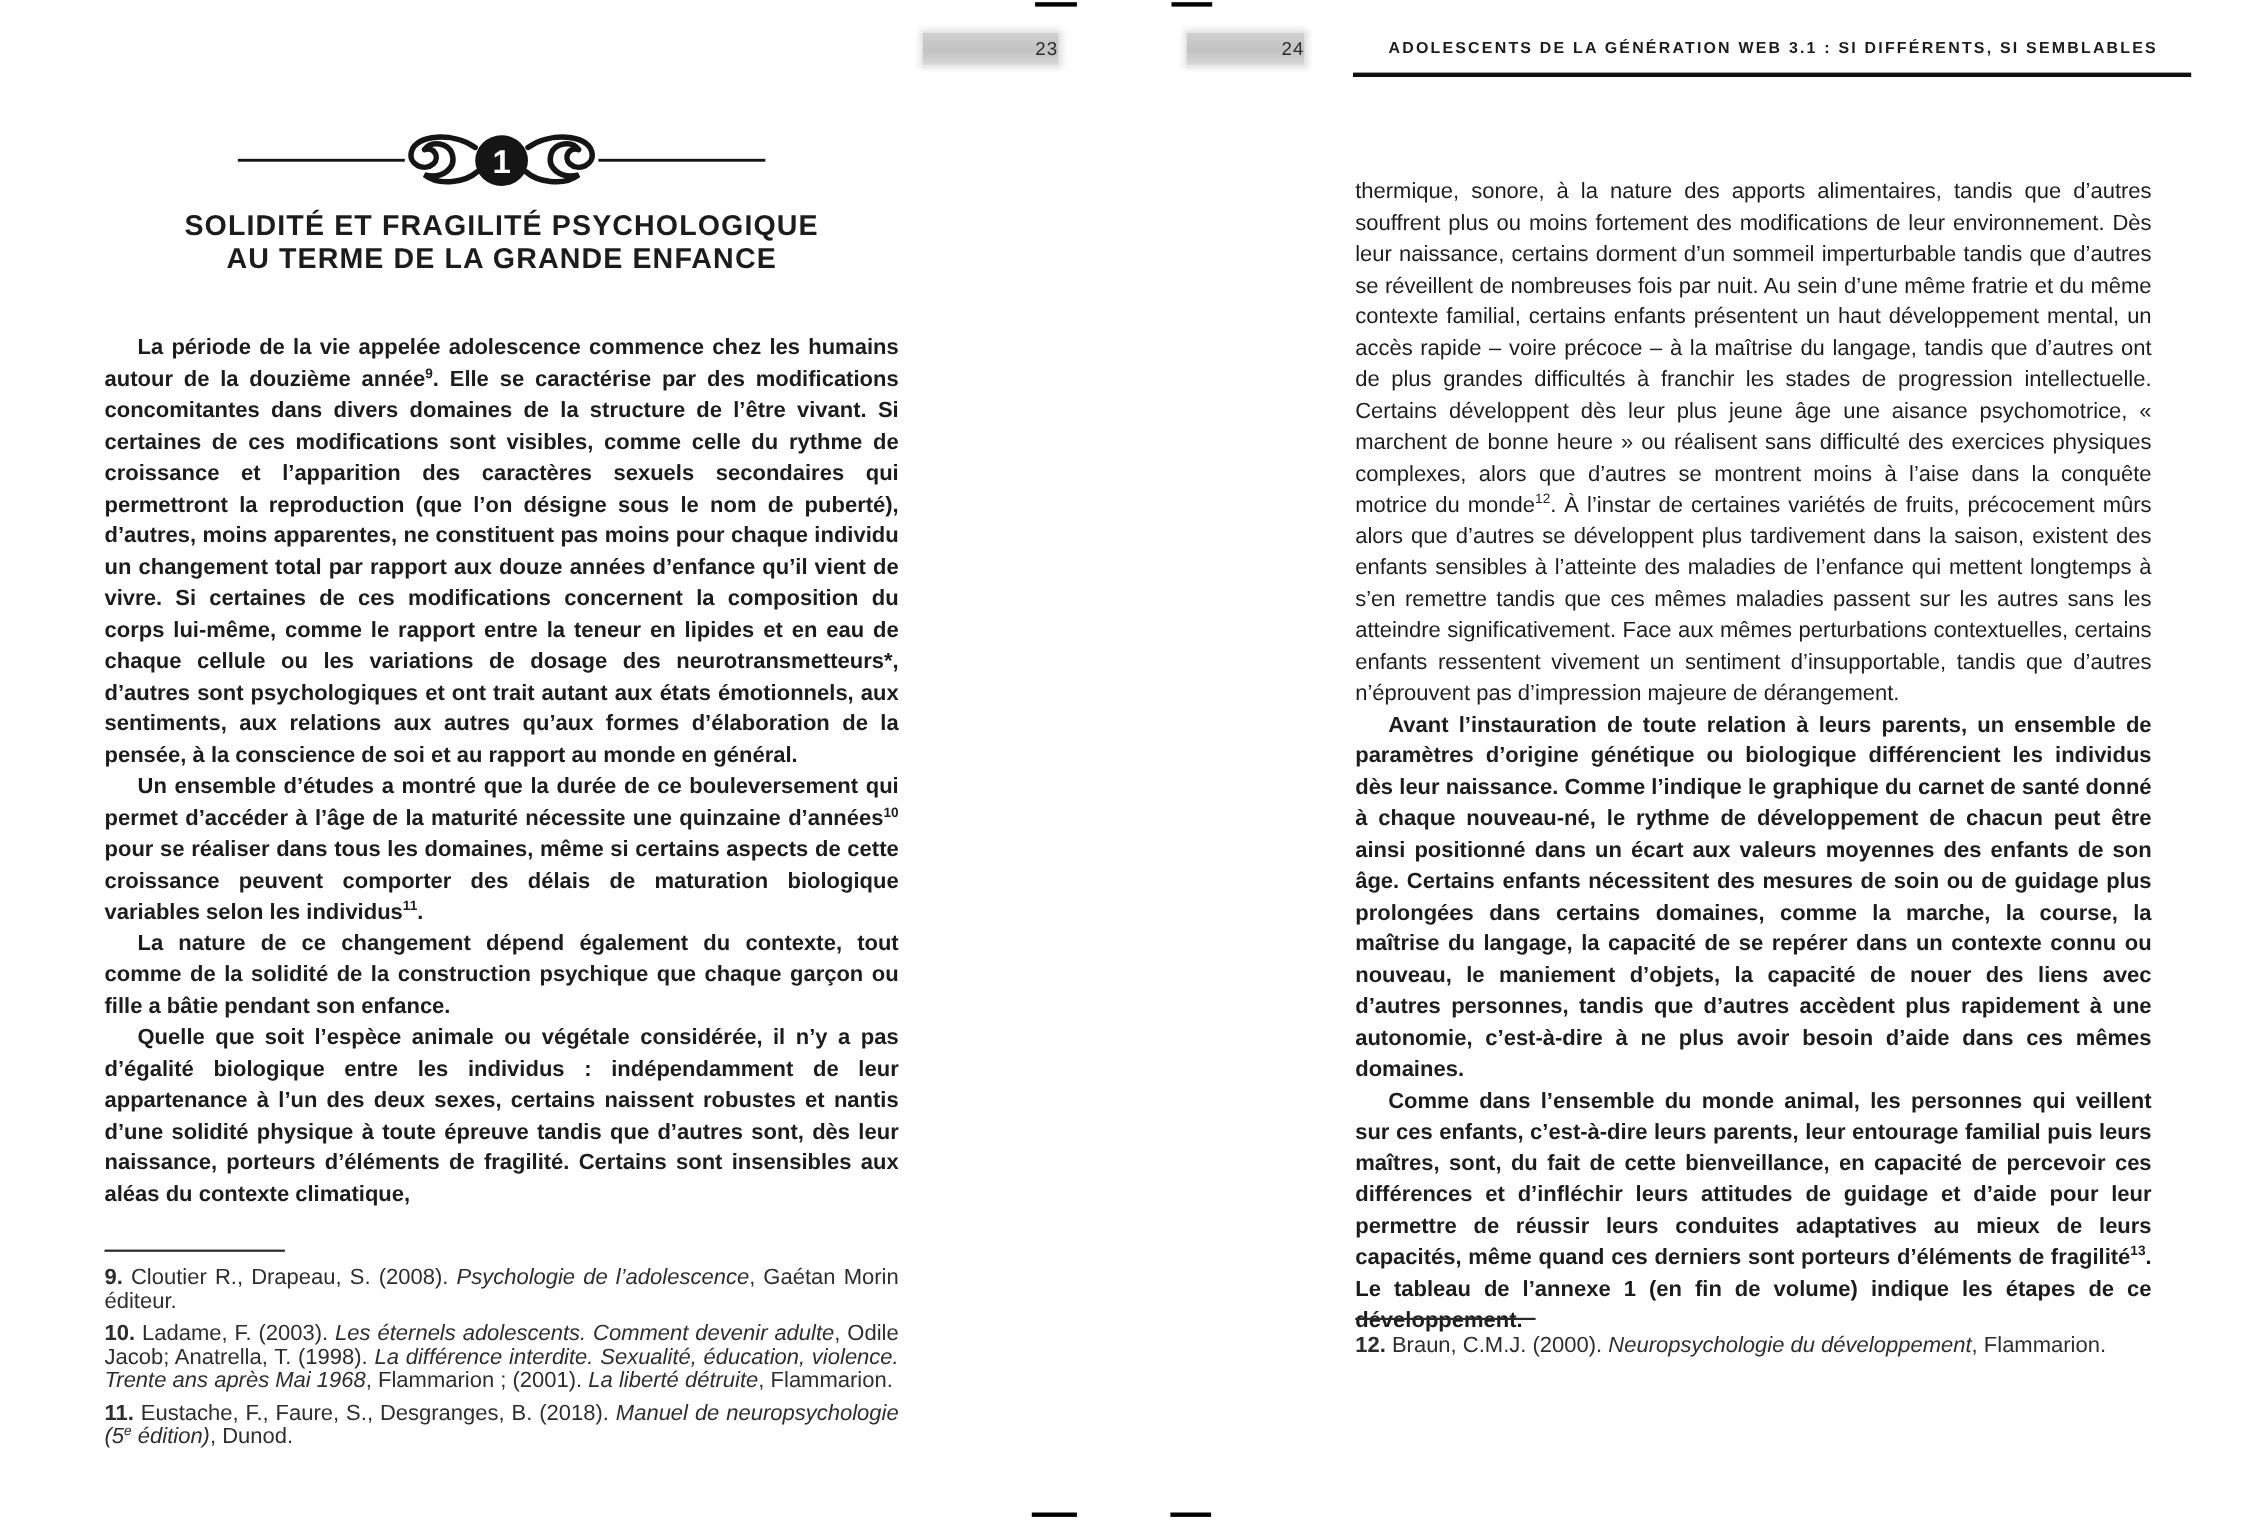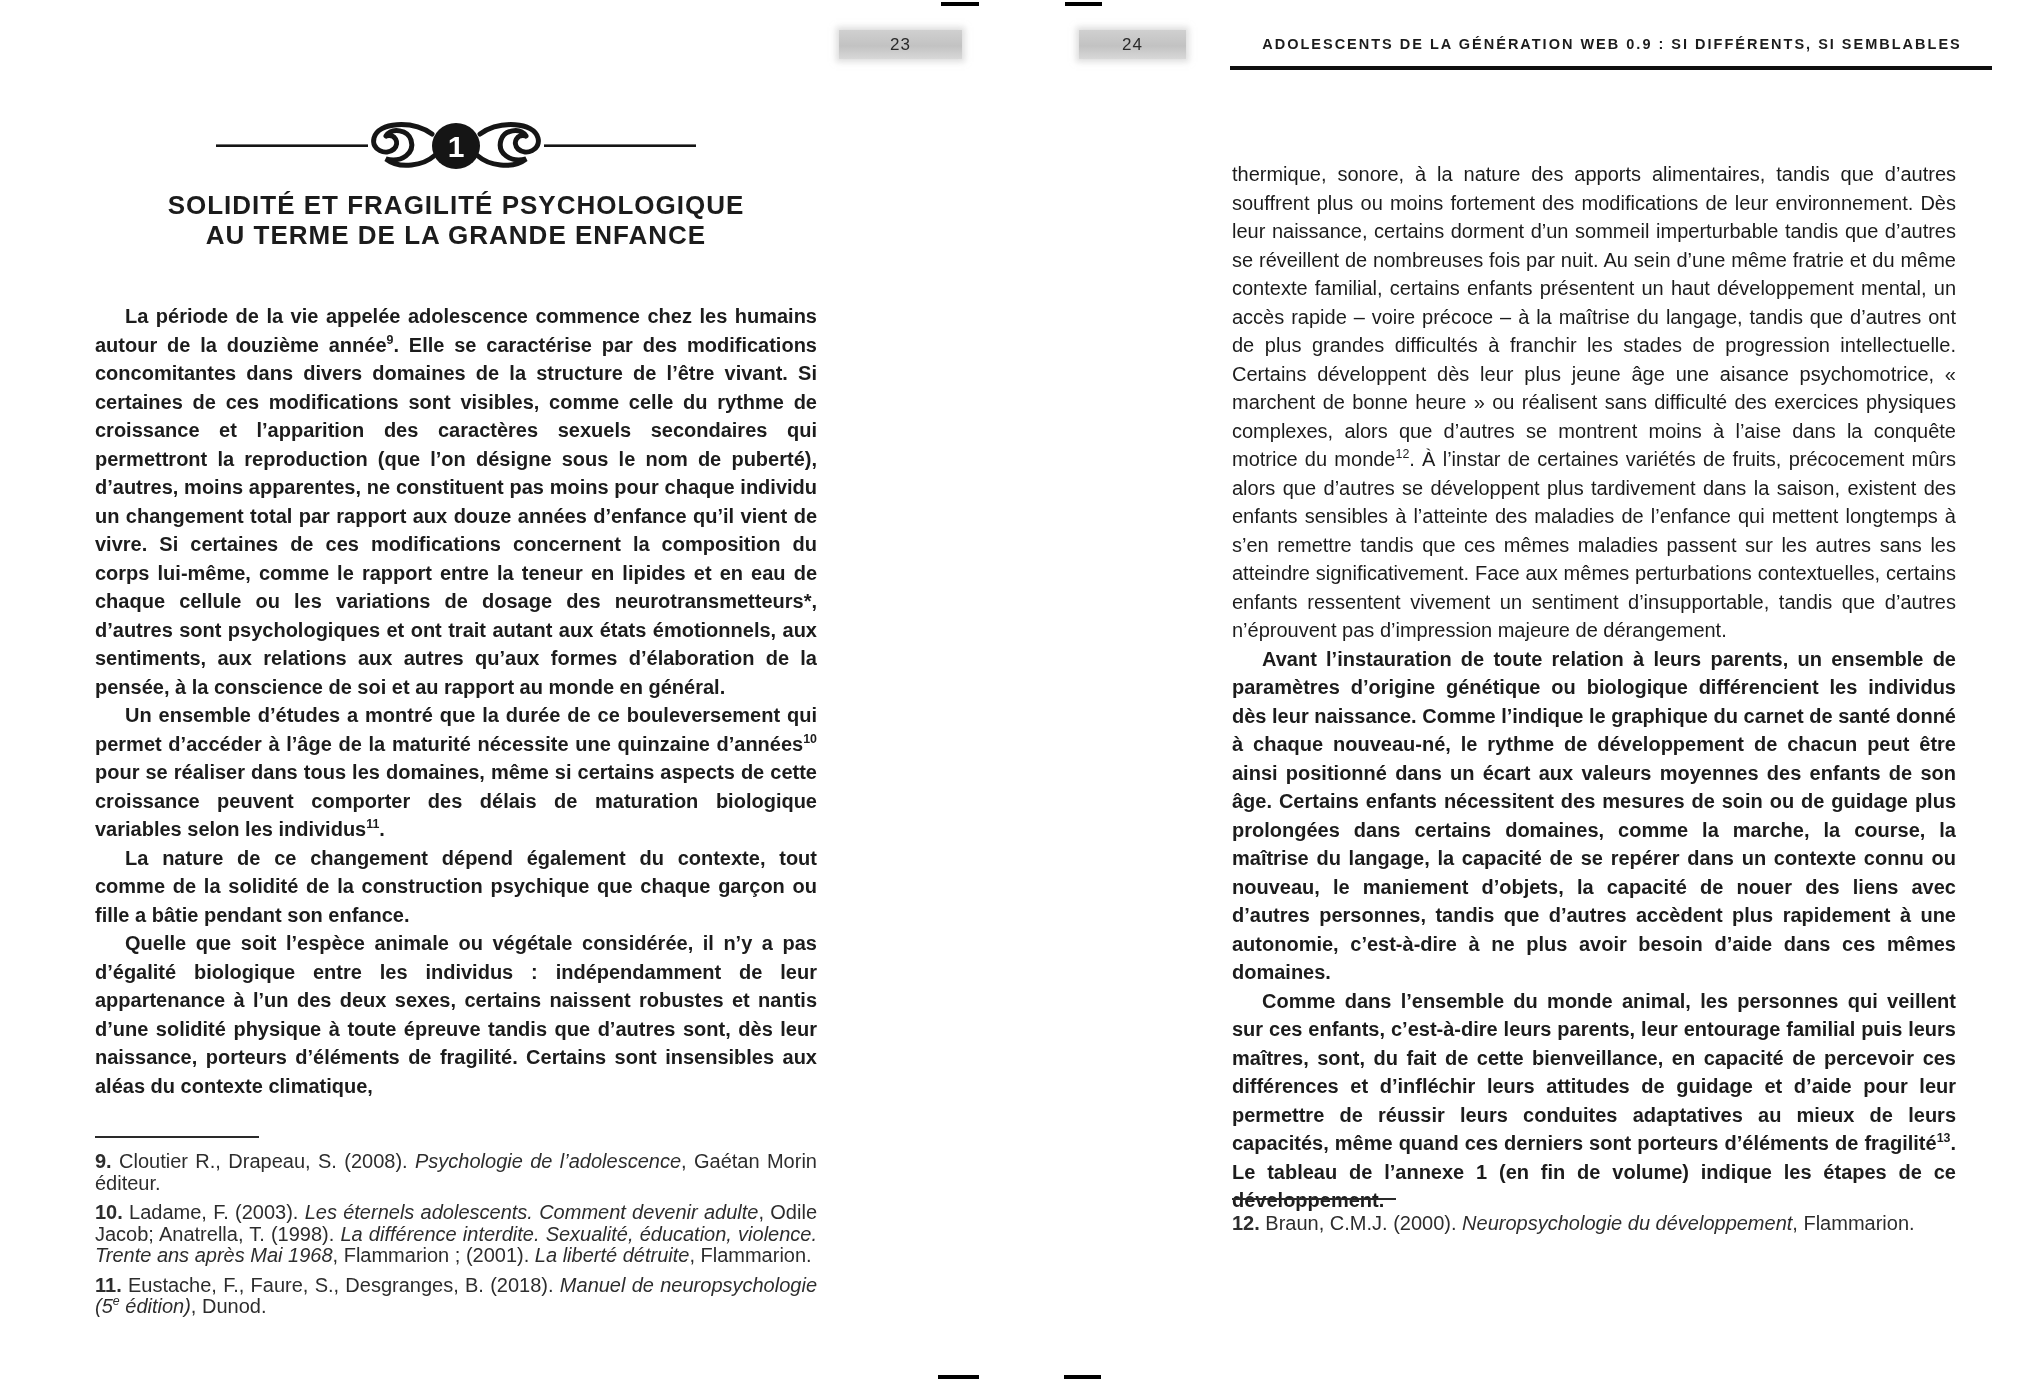--- a/index.html
+++ b/index.html
@@ -14,21 +14,21 @@
     -webkit-font-smoothing:antialiased;
   }
   .crop-mark{position:absolute;background:#000;height:4px;}
   #cm-tl{left:941px;top:2px;width:38px;}
   #cm-tr{left:1065px;top:2px;width:37px;}
   #cm-bl{left:938px;top:1375px;width:41px;}
   #cm-br{left:1064px;top:1375px;width:37px;}
 
   .pagenum-box{
     position:absolute;top:30px;height:29px;
-    display:flex;align-items:center;justify-content:center;
+    display:flex;align-items:center;justify-content:flex-end;
     font-size:17px;letter-spacing:1px;color:#2a2a2a;
     background:linear-gradient(180deg,#d0d0d0 0%,#c2c2c2 55%,#d8d8d8 100%);
     box-shadow:0 0 6px 3px rgba(195,195,195,.55);
   }
   #box-23{left:839px;width:123px;}
   #box-24{left:1079px;width:107px;}
 
   .running-header{
     position:absolute;left:1232px;top:36px;width:760px;
     text-align:center;font-weight:bold;font-size:14.5px;
@@ -69,21 +69,21 @@
 <div class="crop-mark" id="cm-bl"></div>
 <div class="crop-mark" id="cm-br"></div>
 
 <div class="pagenum-box" id="box-23">
   <span>23</span>
 </div>
 <div class="pagenum-box" id="box-24">
   <span>24</span>
 </div>
 
-<div class="running-header">ADOLESCENTS DE LA GÉNÉRATION WEB 0.9 : SI DIFFÉRENTS, SI SEMBLABLES</div>
+<div class="running-header">ADOLESCENTS DE LA GÉNÉRATION WEB 3.1 : SI DIFFÉRENTS, SI SEMBLABLES</div>
 <div class="header-rule"></div>
 
 <div class="left-col">
 
   <svg class="ornament" viewBox="0 0 480 56" aria-hidden="true">
     <rect x="0" y="26.4" width="152" height="2.6" fill="#151515"></rect>
     <rect x="328" y="26.4" width="152" height="2.6" fill="#151515"></rect>
     <path class="stroke" d="M216,16 C196,2 162,4 158,20 C155,32 170,38 178,31 C184,25 179,15 170,18
          M170,18 C176,9 192,12 195,22 C199,35 186,45 170,41 C184,52 208,47 218,38"></path>
     <path class="stroke" d="M264,16 C284,2 318,4 322,20 C325,32 310,38 302,31 C296,25 301,15 310,18

